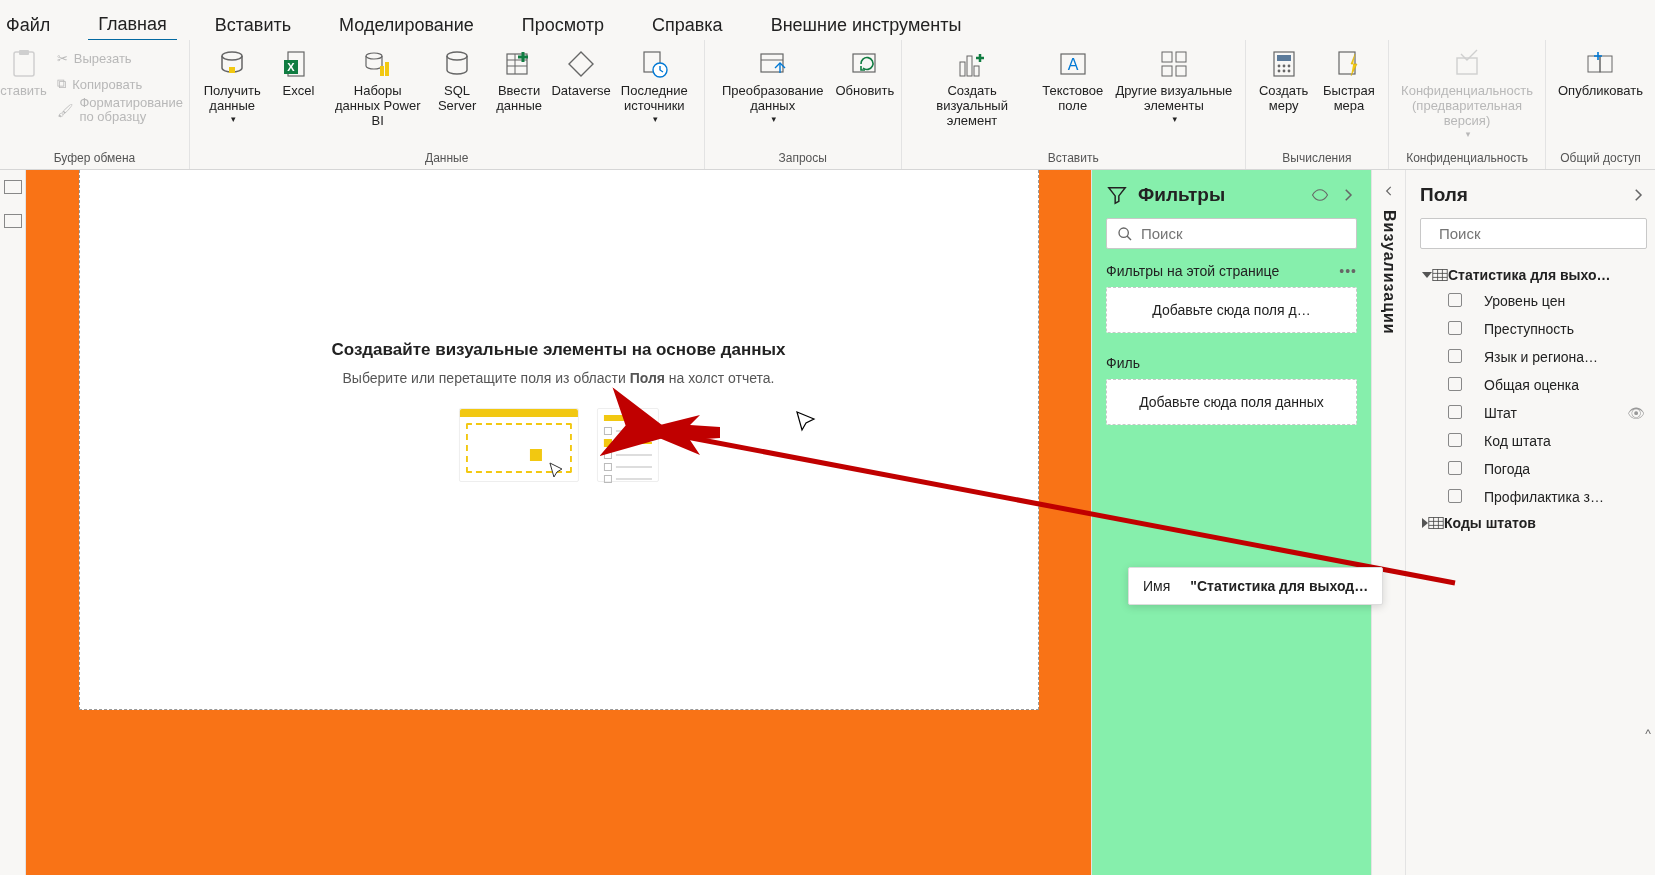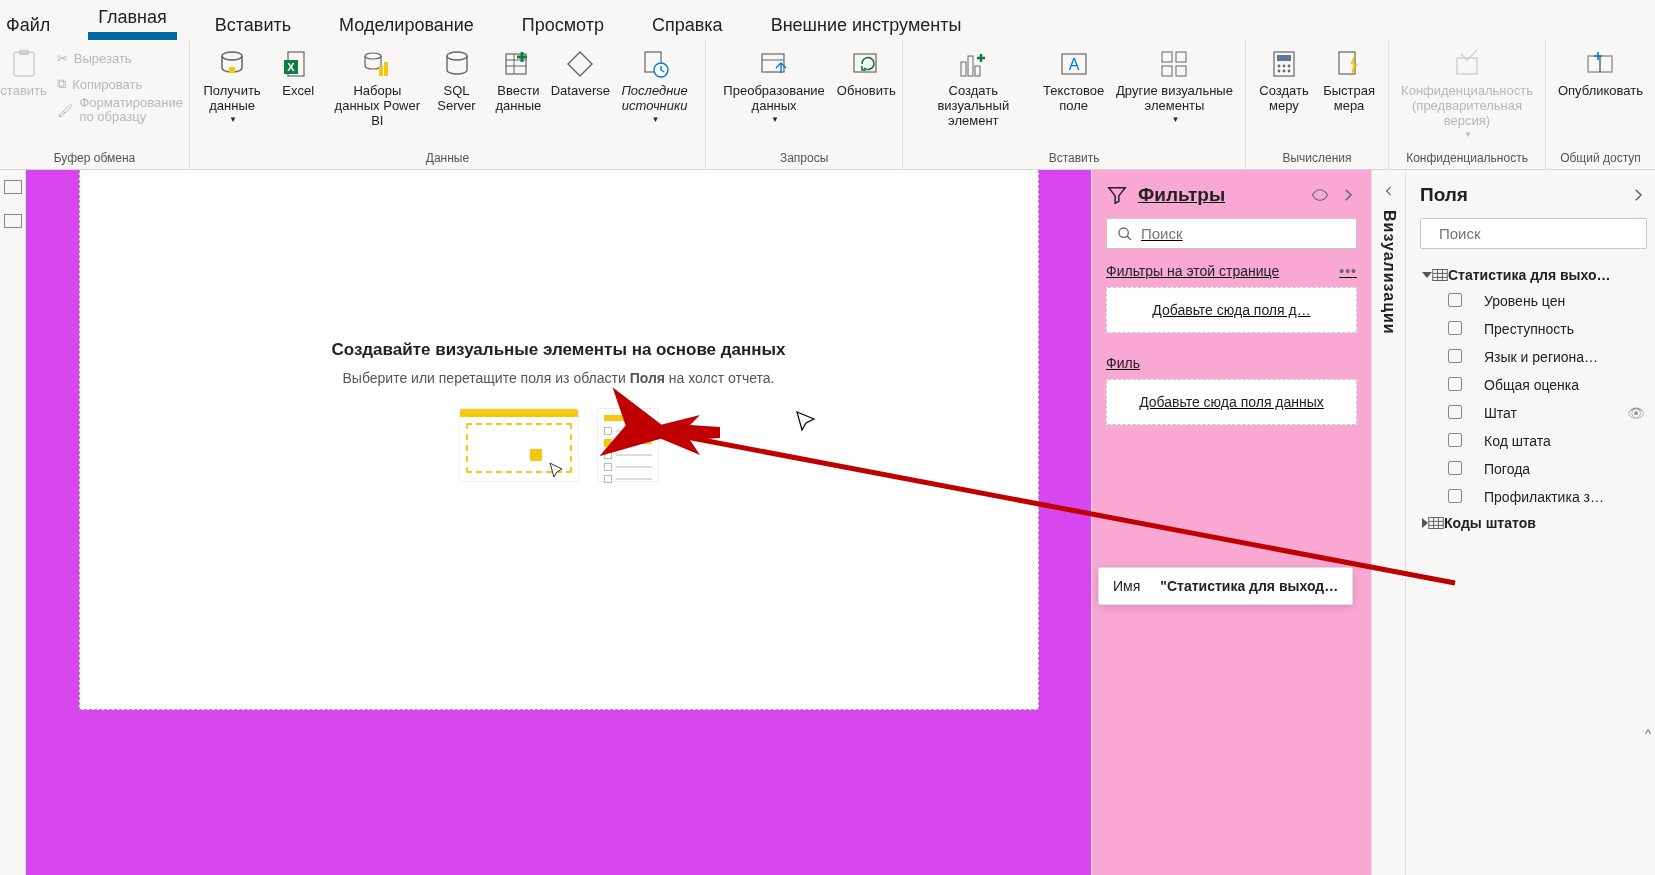--- a/index.html
+++ b/index.html
@@ -1,40 +1,40 @@
 <!DOCTYPE html>
 <html><head>
 <meta charset="utf-8">
 <style>
   * { box-sizing: border-box; margin: 0; padding: 0; }
   html, body { width: 1655px; height: 875px; font-family: "Segoe UI", Arial, sans-serif; background: #fff; overflow: hidden; }
   
   
   .tabbar { display: flex; align-items: flex-end; height: 40px; border-bottom: none; background: #f8f7f5; padding-left: 2px; gap: 28px; font-size: 18px; padding-top: 6px; }
   .tabbar .tab { padding: 6px 10px 4px; color: #222; cursor: pointer; }
-  .tabbar .tab.active { border-bottom: 8px solid #0369a1; font-weight: 400; }
+  .tabbar .tab.active { border-bottom: 1px solid #0369a1; font-weight: 400; }
   .tabbar .tab.first { padding-left: 4px; }
   
   
   .ribbon { display: flex; background: #f8f7f5; border-bottom: 1px solid #d6d6d6; height: 130px; }
   .group { display: flex; flex-direction: column; align-items: center; border-right: 1px solid #e3e3e3; padding: 4px 6px 2px; }
   .group-items { display: flex; flex: 1; align-items: flex-start; }
   .group-label { font-size: 12px; color: #555; margin-top: auto; padding-bottom: 2px; }
   .vbtn { display: flex; flex-direction: column; align-items: center; justify-content: flex-start; padding: 2px 6px; font-size: 13px; color: #222; cursor: pointer; text-align: center; line-height: 1.15; min-width: 60px; }
   .vbtn .ico { width: 36px; height: 36px; display: flex; align-items: center; justify-content: center; margin-bottom: 2px; }
   .vbtn.wide { min-width: 90px; }
   .vbtn.disabled { color: #b8b8b8; }
   .sbtn { display: flex; align-items: center; gap: 6px; font-size: 13px; color: #b8b8b8; padding: 2px 6px; height: 24px; }
   .clip-col { display: flex; flex-direction: column; gap: 2px; padding-top: 2px; }
   .dropcaron { font-size: 9px; margin-left: 2px; }
   
   
   .main { display: flex; height: calc(100% - 170px); }
   .leftrail { width: 26px; background: #f8f7f5; border-right: 1px solid #e3e3e3; display: flex; flex-direction: column; align-items: center; padding-top: 10px; gap: 20px; }
-  .canvas-wrap { flex: 1; display: flex; justify-content: center; align-items: flex-start; position: relative; background: #d946ef; padding: 0; }
+  .canvas-wrap { flex: 1; display: flex; justify-content: center; align-items: flex-start; position: relative; background: #f97316; padding: 0; }
   .canvas { background: #fff; width: 960px; height: 540px; margin-top: 0; position: relative; }
   .canvas-outline { position: absolute; left: 0; right: 0; bottom: 0; top: 0; border: 1px dashed #999; border-top: none; pointer-events: none; }
   .hint { position: absolute; top: 170px; left: 50%; transform: translateX(-50%); text-align: center; }
   .hint h2 { font-size: 17px; font-weight: 600; color: #222; margin-bottom: 10px; }
   .hint p { font-size: 14px; color: #555; }
   .hint-img { margin-top: 22px; display: flex; gap: 18px; justify-content: center; }
   .mock-a, .mock-b { border: 1px solid #eee; border-radius: 2px; }
   .mock-a { width: 120px; height: 74px; position: relative; }
   .mock-a .bar { background: #f2c811; height: 8px; border-radius: 2px 2px 0 0; }
   .mock-a .body { border: 2px dashed #f2c811; margin: 6px; height: 50px; border-radius: 2px; position: relative; }
@@ -44,21 +44,21 @@
   .mock-b .title { background: #f2c811; height: 6px; width: 36px; margin-bottom: 6px; }
   .mock-b .row { display: flex; gap: 4px; margin-bottom: 4px; }
   .mock-b .sq { width: 8px; height: 8px; border: 1px solid #bbb; }
   .mock-b .ln { flex: 1; height: 2px; background: #ddd; margin-top: 3px; }
   .mock-b .row.on .sq { background: #f2c811; border-color: #f2c811; }
   .mock-b .row.on .ln { background: #f2c811; }
   .cursor-ico { position: absolute; left: 716px; top: 240px; }
   
   
   .pane { background: #fff; border-left: 1px solid #e3e3e3; display: flex; flex-direction: column; }
-  .pane.filters { width: 280px; padding: 14px 14px 0; background: #f9a8d4; text-decoration: underline; }
+  .pane.filters { width: 280px; padding: 14px 14px 0; background: #86efac; }
   .pane-header { display: flex; align-items: center; gap: 10px; font-size: 19px; font-weight: 600; color: #222; margin-bottom: 12px; }
   .pane-header .sp { flex: 1; }
   .pane-header .ico-sm { width: 18px; height: 18px; color: #555; cursor: pointer; }
   .search { display: flex; align-items: center; border: 1px solid #c8c8c8; border-radius: 2px; padding: 6px 10px; background: #fff; gap: 8px; margin-bottom: 14px; }
   .search input { border: none; outline: none; font-size: 15px; flex: 1; color: #666; background: transparent; }
   .sect-label { display: flex; align-items: flex-start; font-size: 14px; color: #222; margin-bottom: 8px; }
   .sect-label .sp { flex: 1; }
   .dots { color: #666; cursor: pointer; font-size: 14px; letter-spacing: 1px; }
   .drop { border: 1px dashed #c8c8c8; background: #fff; padding: 14px 10px; font-size: 14px; color: #222; text-align: center; border-radius: 2px; margin-bottom: 22px; }
   
@@ -196,21 +196,21 @@
         <span>Dataverse</span>
       </div>
       <div class="vbtn">
         <span class="ico">
             <svg class="icon32" viewBox="0 0 32 32">
               <rect x="6" y="4" width="16" height="20" fill="none" stroke="#666" stroke-width="1.2"></rect>
               <circle cx="22" cy="22" r="7" fill="#fff" stroke="#0078d4" stroke-width="1.4"></circle>
               <path d="M22 18v4l3 2" stroke="#0078d4" stroke-width="1.4" fill="none"></path>
             </svg>
           </span>
-        <span style="white-space:pre-line;font-style:italic;">Последние источники</span>
+        <span style="white-space:pre-line;">Последние источники</span>
           <span class="dropcaron">▾</span>
       </div>
     </div>
     <div class="group-label">Данные</div>
   </div>
 
   <div class="group">
     <div class="group-items">
       <div class="vbtn wide">
         <span class="ico">
@@ -503,21 +503,21 @@
             <line x1="1" y1="11" x2="19" y2="11" stroke="#444"></line>
             <line x1="7" y1="1" x2="7" y2="15" stroke="#444"></line>
             <line x1="13" y1="1" x2="13" y2="15" stroke="#444"></line>
           </svg>
         <span>Коды штатов</span>
       </div>
     </div>
   </div>
 </div>
 
-<div class="tooltip" style="left:1098px; top:567px;">
+<div class="tooltip" style="left:1128px; top:567px;">
   <span class="k">Имя</span>
   <span class="v">"Статистика для выход…</span>
 </div>
 
 <svg class="arrow-overlay" viewBox="0 0 1655 875">
   <defs>
     <marker id="ah" markerWidth="14" markerHeight="14" refX="3" refY="7" orient="auto">
       <path d="M14 0 L0 7 L14 14 L10 7 z" fill="#c00000"></path>
     </marker>
   </defs>

